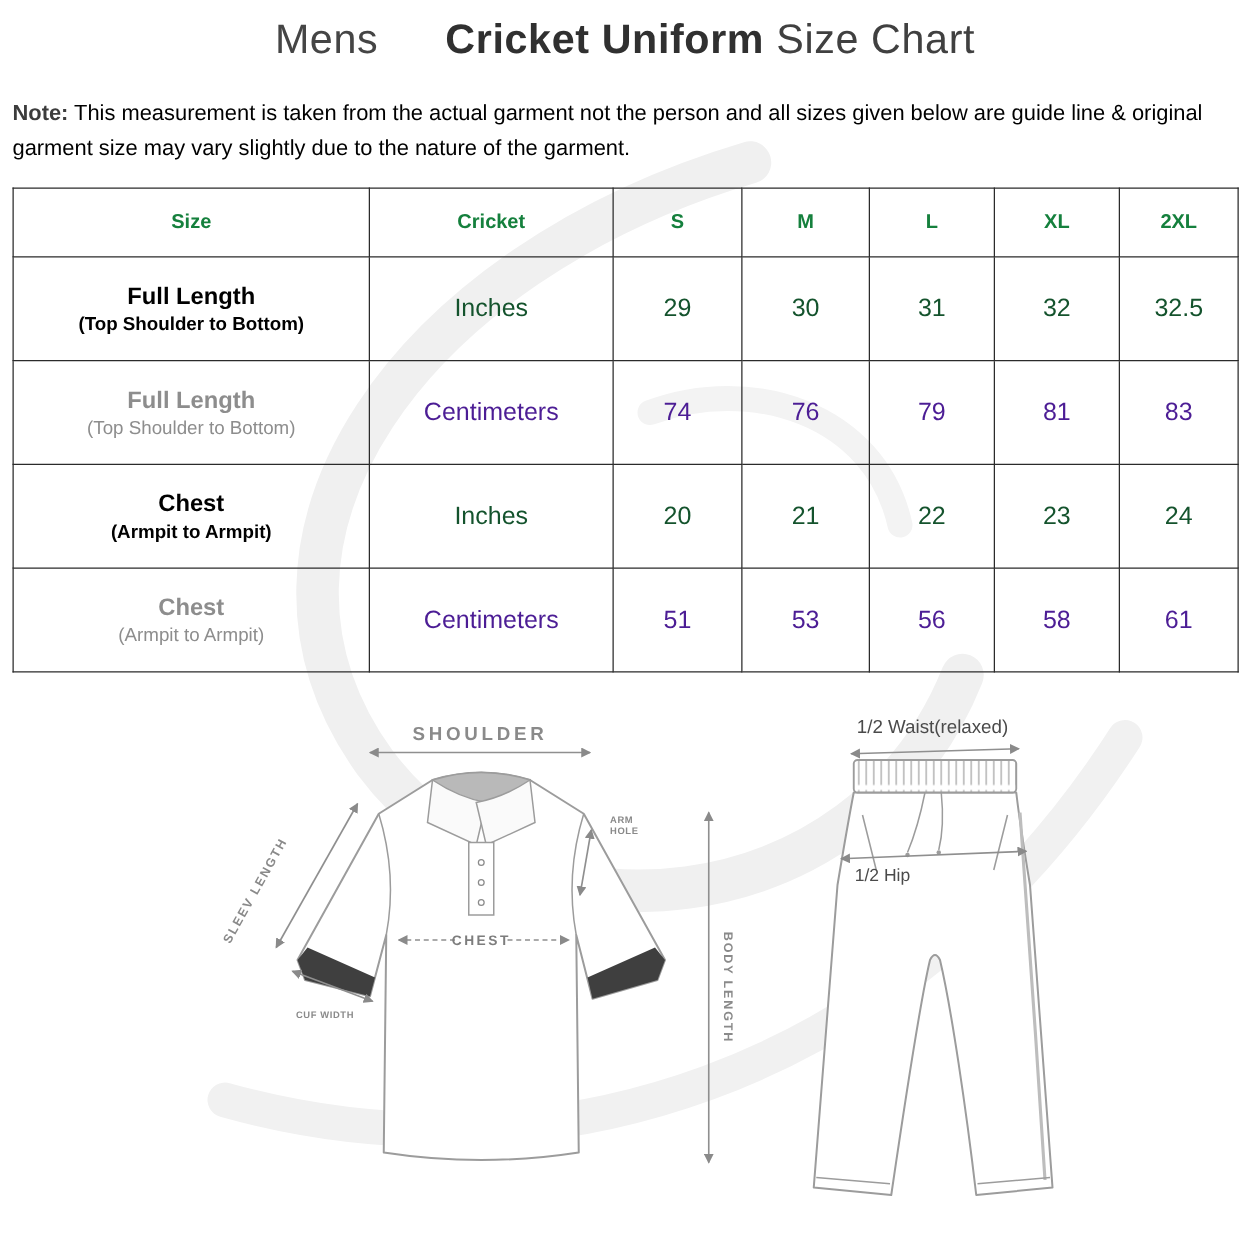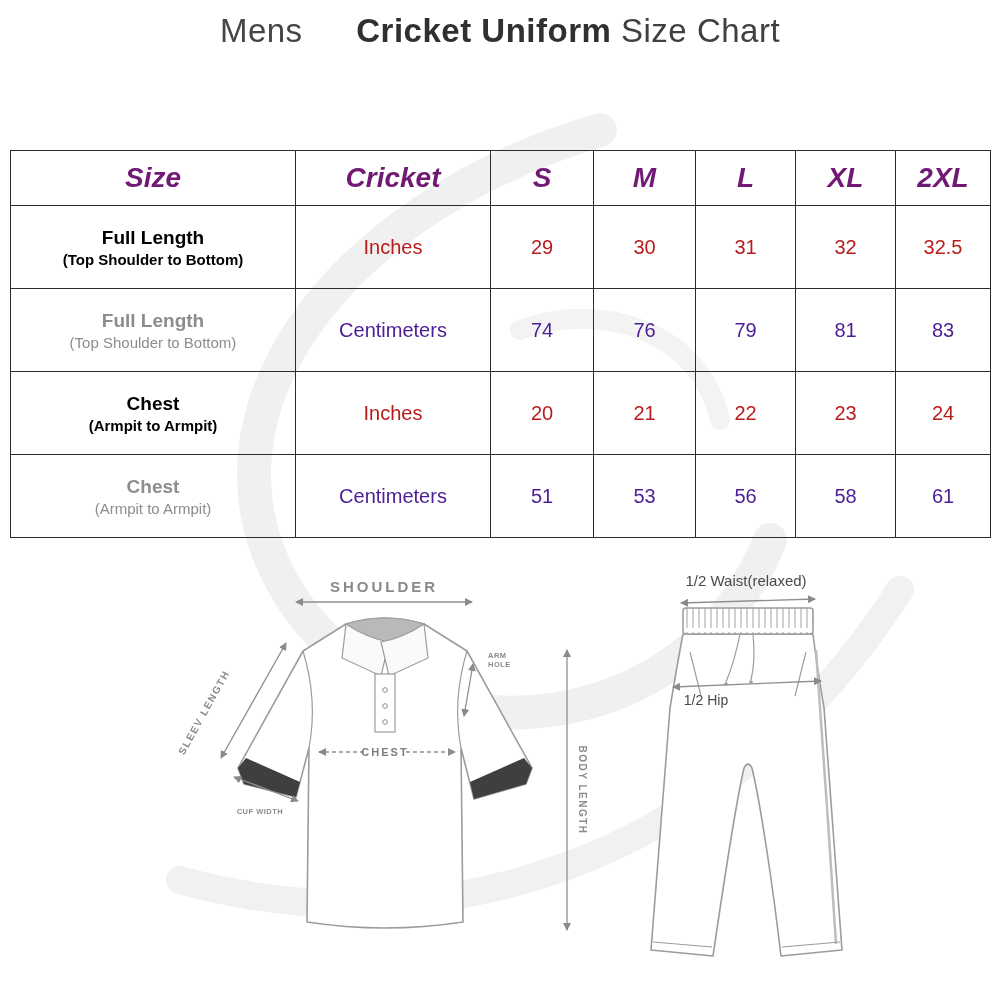--- a/index.html
+++ b/index.html
@@ -15,28 +15,28 @@
   .title .t2{font-weight:600;color:#303030;margin-left:44px;}
   .title .t3{font-weight:400;color:#404040;}
 
   
   .note{position:absolute;top:76px;left:10px;width:978px;font-size:17.5px;color:#000;line-height:1.62;}
   .note .note-label{font-weight:bold;color:#3c3c3c;}
 
   
   table.size-table{position:absolute;top:150px;left:10px;width:980px;border-collapse:collapse;table-layout:fixed;background:transparent;}
   .size-table th,.size-table td{border:1.5px solid #2b2b2b;text-align:center;vertical-align:middle;padding:2px;}
-  .size-table th{height:50px;font-size:28px;font-weight:bold;color:#701a75;font-style:italic;}
+  .size-table th{height:50px;font-size:16px;font-weight:bold;color:#15803d;}
   .size-table td{height:78px;}
   .size-main{font-size:19px;font-weight:800;}
   .size-sub{font-size:15px;margin-top:2px;}
   .cell-measure,.cell-val{font-size:20px;}
   tr.row-dark .size-main{color:#000;}
   tr.row-dark .size-sub{color:#000;font-weight:600;}
-  tr.row-dark .cell-measure,tr.row-dark .cell-val{color:#b91c1c;text-align:center;}
+  tr.row-dark .cell-measure,tr.row-dark .cell-val{color:#14532d;text-align:center;}
   tr.row-gray .size-main{color:#8d8d8d;}
   tr.row-gray .size-sub{color:#8d8d8d;}
   tr.row-gray .cell-measure,tr.row-gray .cell-val{color:#4c1d95;}
 
   
   .lbl-big{font-family:"Liberation Sans",sans-serif;font-size:15px;font-weight:bold;fill:#8a8a8a;letter-spacing:3px;}
   .lbl-small{font-family:"Liberation Sans",sans-serif;font-size:10px;font-weight:bold;fill:#8a8a8a;letter-spacing:1.5px;}
   .lbl-chest{font-family:"Liberation Sans",sans-serif;font-size:11px;font-weight:bold;fill:#7d7d7d;letter-spacing:2px;}
   .lbl-tiny{font-family:"Liberation Sans",sans-serif;font-size:7.5px;font-weight:bold;fill:#8a8a8a;letter-spacing:.5px;}
   .lbl-pants{font-family:"Liberation Sans",sans-serif;font-size:15px;fill:#4a4a4a;}
@@ -57,20 +57,24 @@
   </svg>
 
   <div class="layer content">
 
     <div class="title">
       <span class="t1">Mens</span>
       <span class="t2">Cricket Uniform</span>
       <span class="t3">Size Chart</span>
     </div>
 
+    <div class="note">
+      <span class="note-label">Note:</span>
+      <span>This measurement is taken from the actual garment not the person and all sizes given below are guide line &amp; original garment size may vary slightly due to the nature of the garment.</span>
+    </div>
 
     <table class="size-table">
       <colgroup>
         <col style="width:285px">
           <col style="width:195px">
           <col style="width:103px">
           <col style="width:102px">
           <col style="width:100px">
           <col style="width:100px">
           <col style="width:95px">

